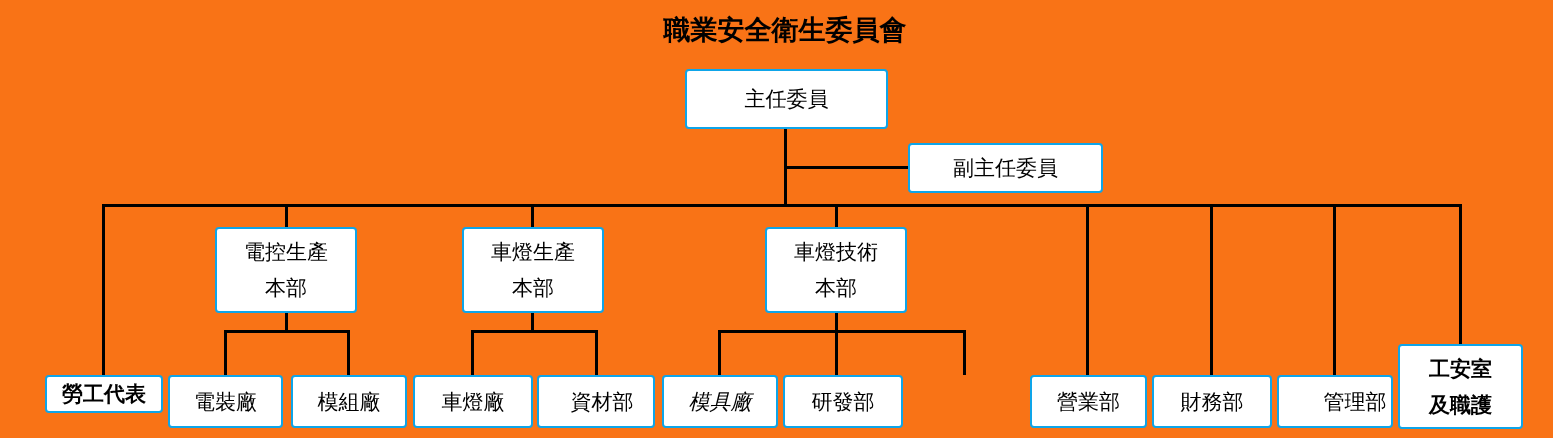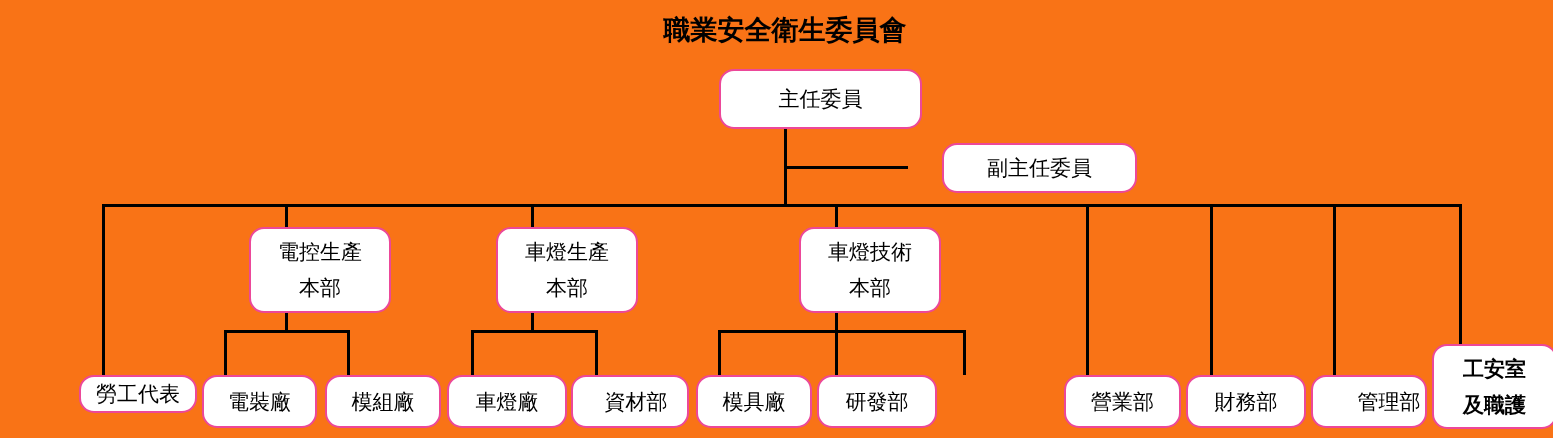--- a/index.html
+++ b/index.html
@@ -22,33 +22,32 @@
     width: 1570px;
     text-align: center;
     font-size: 27px;
     font-weight: bold;
     color: #000000;
     margin: 0;
   }
   .box {
     position: absolute;
     box-sizing: border-box;
-    border: 2px solid #ec4899;
-    border-radius: 15px;
+    border: 2px solid #0ea5e9;
+    border-radius: 4px;
     background: #ffffff;
     display: flex;
     align-items: center;
     justify-content: center;
     text-align: center;
     font-size: 21px;
     color: #000000;
     white-space: pre-line;
     line-height: 36px;
     z-index: 2;
-    margin-left: 34px;
   }
   .line {
     position: absolute;
     background: #000000;
     z-index: 1;
   }
 </style>
 </head>
 <body>
 
@@ -60,26 +59,26 @@
 
   <div class="box" style="left:908px; top:143px; width:195px; height:50px;">副主任委員</div>
 
   <div class="box" style="left:215px; top:227px; width:142px; height:86px;">電控生產
 本部</div>
   <div class="box" style="left:462px; top:227px; width:142px; height:86px;">車燈生產
 本部</div>
   <div class="box" style="left:765px; top:227px; width:142px; height:86px;">車燈技術
 本部</div>
 
-  <div class="box" style="left:45px;  top:375px; width:118px; height:38px;">勞工代表</div>
+  <div class="box" style="left:45px;  top:375px; width:118px; height:38px;font-weight:bold;">勞工代表</div>
   <div class="box" style="left:168px; top:375px; width:115px; height:53px;">電裝廠</div>
   <div class="box" style="left:291px; top:375px; width:116px; height:53px;">模組廠</div>
   <div class="box" style="left:413px; top:375px; width:120px; height:53px;">車燈廠</div>
   <div class="box" style="left:537px; top:375px; width:118px; height:53px;padding-left:12px;">資材部</div>
-  <div class="box" style="left:662px; top:375px; width:116px; height:53px;">模具廠</div>
+  <div class="box" style="left:662px; top:375px; width:116px; height:53px;font-style:italic;">模具廠</div>
   <div class="box" style="left:783px; top:375px; width:120px; height:53px;">研發部</div>
   <div class="box" style="left:1030px; top:375px; width:117px; height:53px;">營業部</div>
   <div class="box" style="left:1152px; top:375px; width:120px; height:53px;">財務部</div>
   <div class="box" style="left:1277px; top:375px; width:116px; height:53px;padding-left:40px;">管理部</div>
   <div class="box" style="left:1398px; top:344px; width:125px; height:85px;font-weight:bold;">工安室
 及職護</div>
 
   <div class="line" style="left:784px; top:128px; width:3px; height:79px;"></div>
 
   <div class="line" style="left:784px; top:166px; width:124px; height:3px;"></div>

